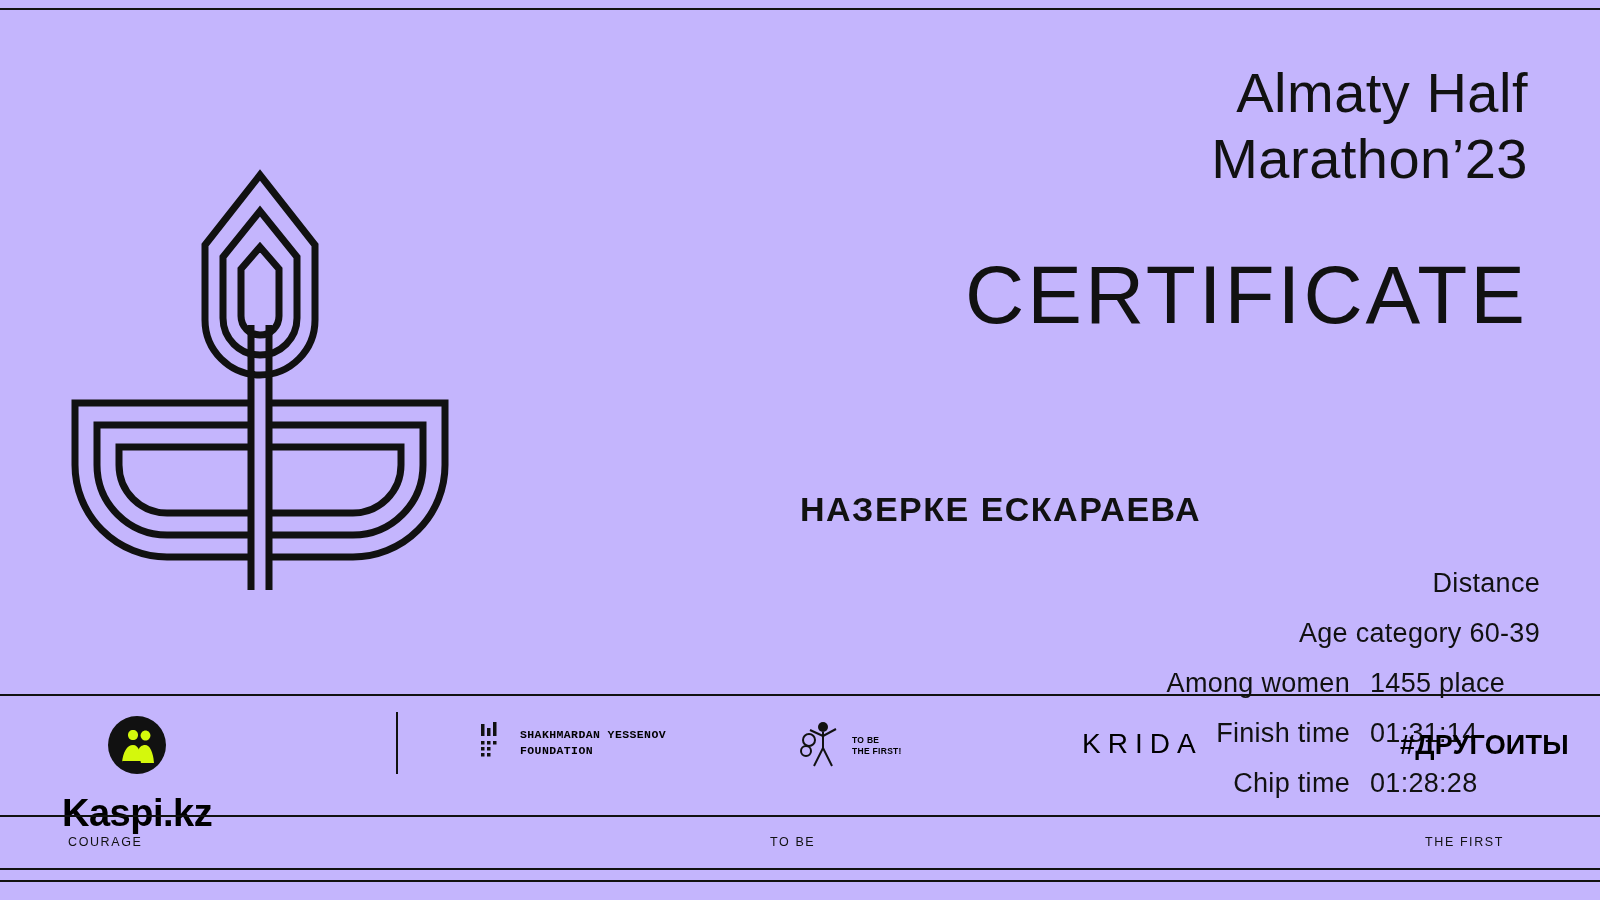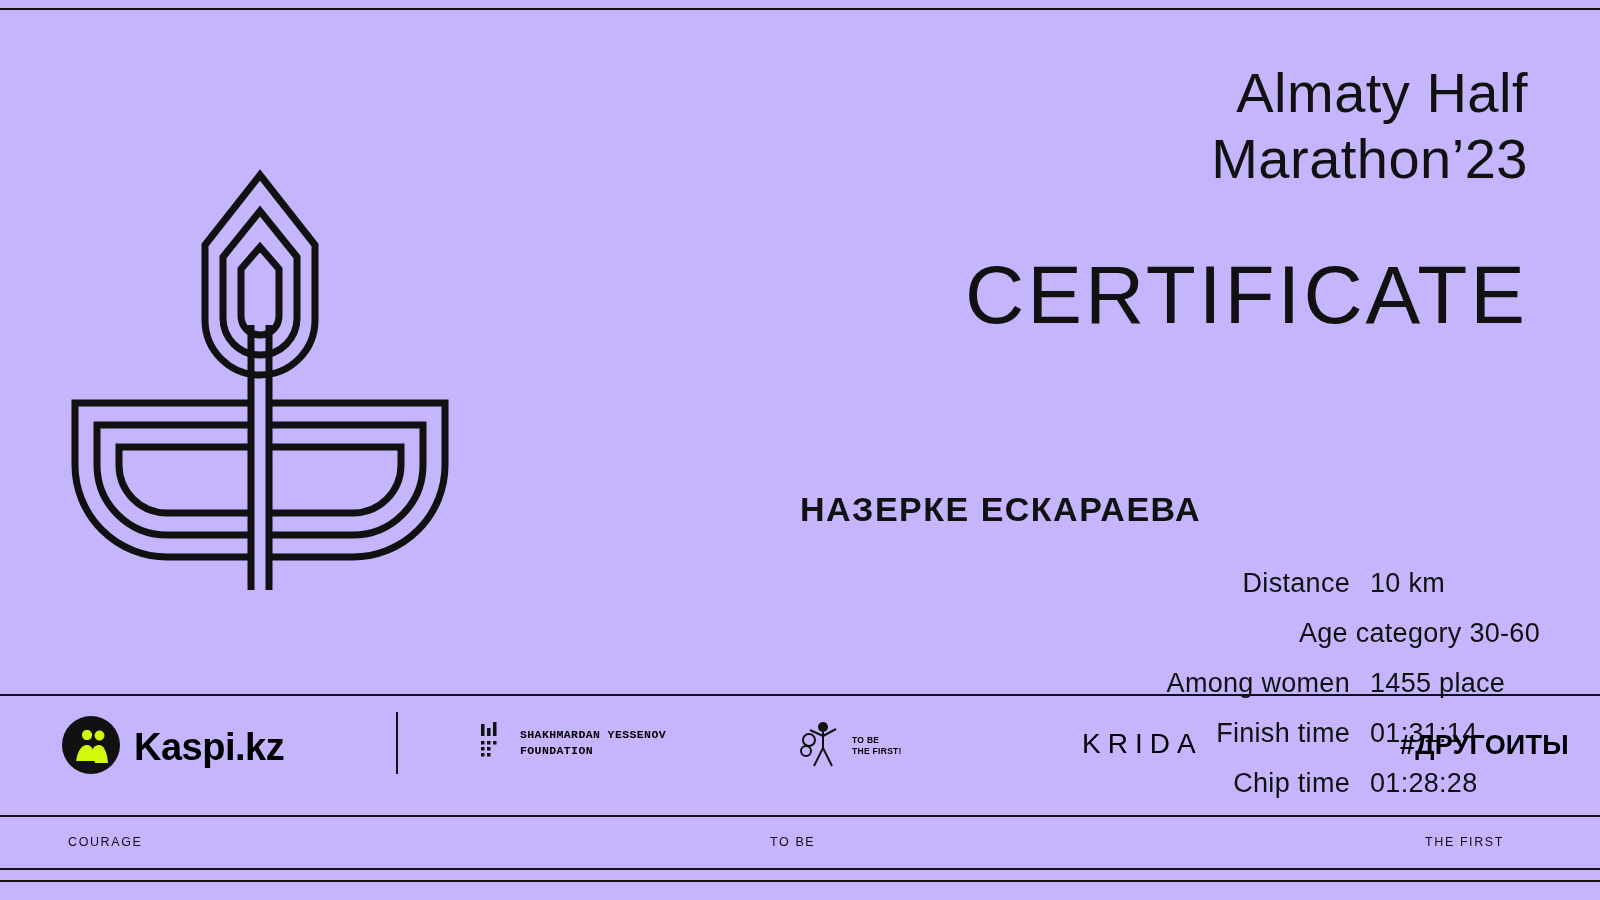--- a/index.html
+++ b/index.html
@@ -107,20 +107,21 @@
     display: flex;
     align-items: center;
   }
   .sp-kaspi {
     position: absolute;
     left: 62px;
     top: 22px;
     display: flex;
     align-items: center;
     gap: 14px;
+    flex-direction: column;
   }
   .kaspi-text {
     font-size: 38px;
     font-weight: bold;
     letter-spacing: -0.5px;
   }
   .divider-v {
     position: absolute;
     left: 396px;
     top: 18px;
@@ -226,24 +227,23 @@
       <path d="M214 290 L368 290 L368 330 A70 70 0 0 1 298 400 L214 400"></path>
       <path d="M214 312 L346 312 L346 330 A48 48 0 0 1 298 378 L214 378"></path>
     </svg>
   </div>
 
   <div class="athlete">НАЗЕРКЕ ЕСКАРАЕВА</div>
 
   <div class="results">
     <div class="res-row">
       <span class="res-label">Distance</span>
-      <span class="res-value">10 km</span>
-    </div>
-    <div class="res-row">
-      <span class="res-label">Age category 30-60</span>
+    </div>
+    <div class="res-row">
+      <span class="res-label">Age category 60-39</span>
     </div>
     <div class="res-row">
       <span class="res-label">Among women</span>
       <span class="res-value">1455 place</span>
     </div>
     <div class="res-row">
       <span class="res-label">Finish time</span>
       <span class="res-value">01:31:14</span>
     </div>
     <div class="res-row">

